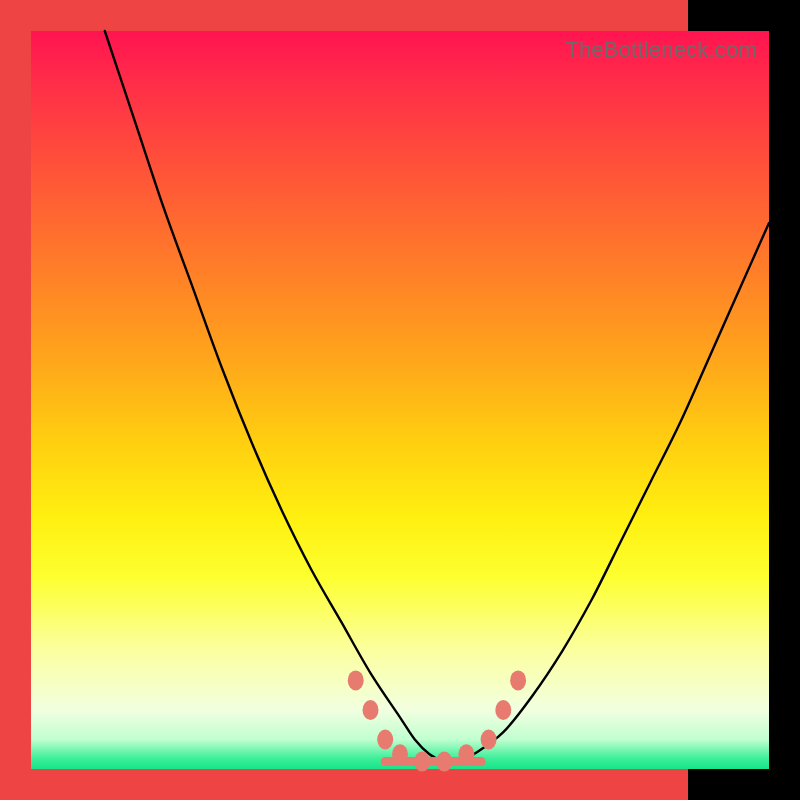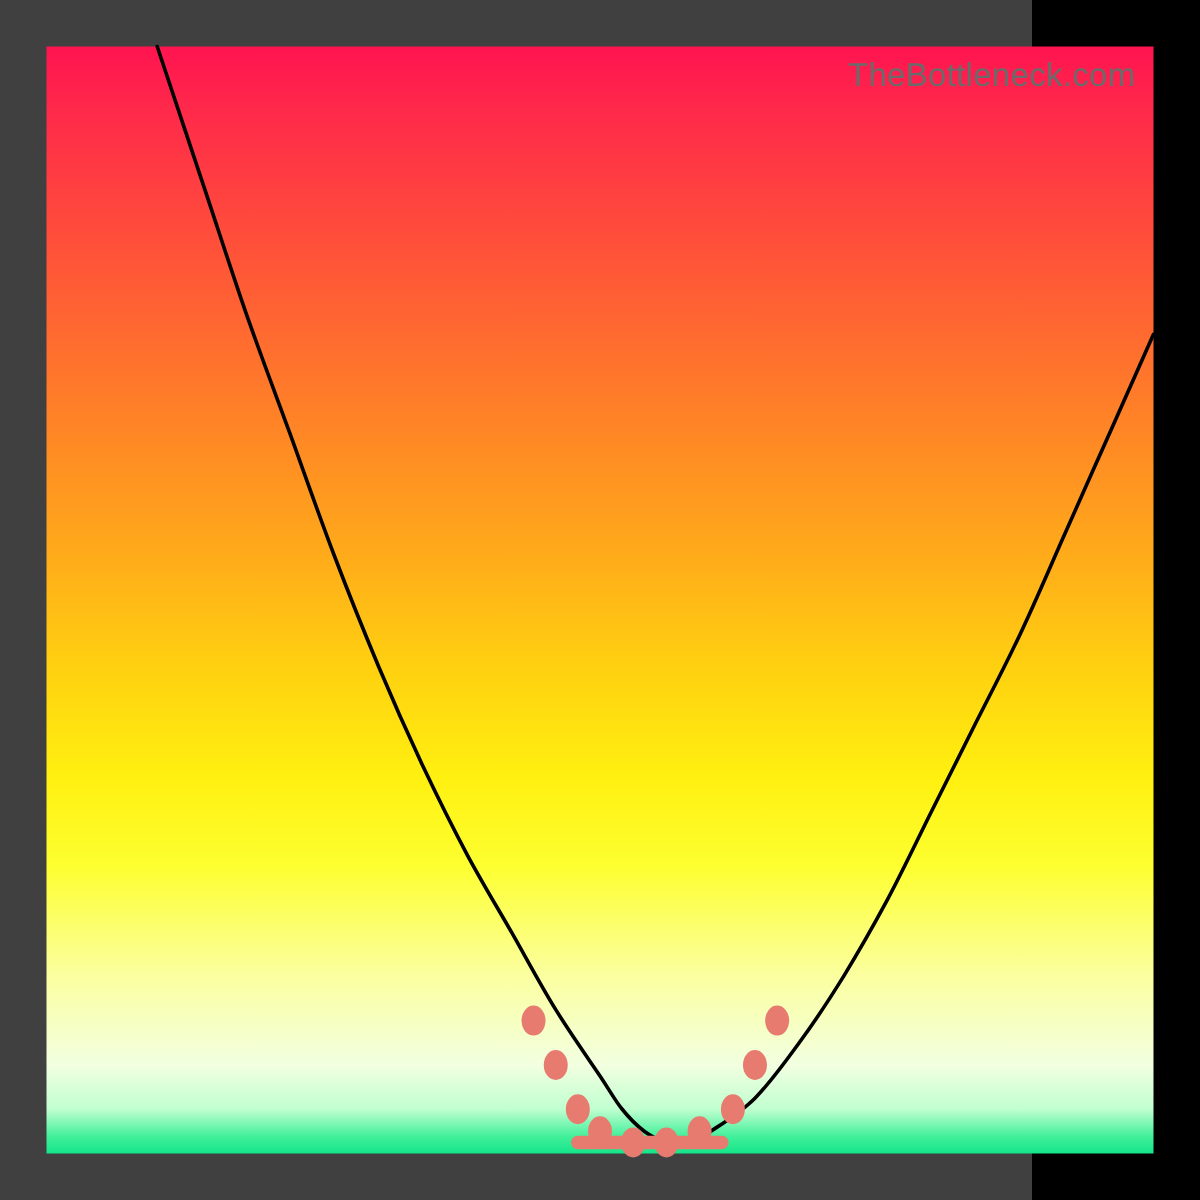--- a/index.html
+++ b/index.html
@@ -10,21 +10,21 @@
     background: #000;
     overflow: hidden;
     font-family: Arial, Helvetica, sans-serif;
   }
   .frame {
     position: absolute;
     left: 0;
     top: 0;
     width: 688px;
     height: 800px;
-    background: #404040;
+    background: #ef4444;
   }
   .plot-area {
     position: absolute;
     left: 31px;
     top: 31px;
     width: 738px;
     height: 738px;
     
     background: linear-gradient(to bottom,
       #ff1450 0%,

